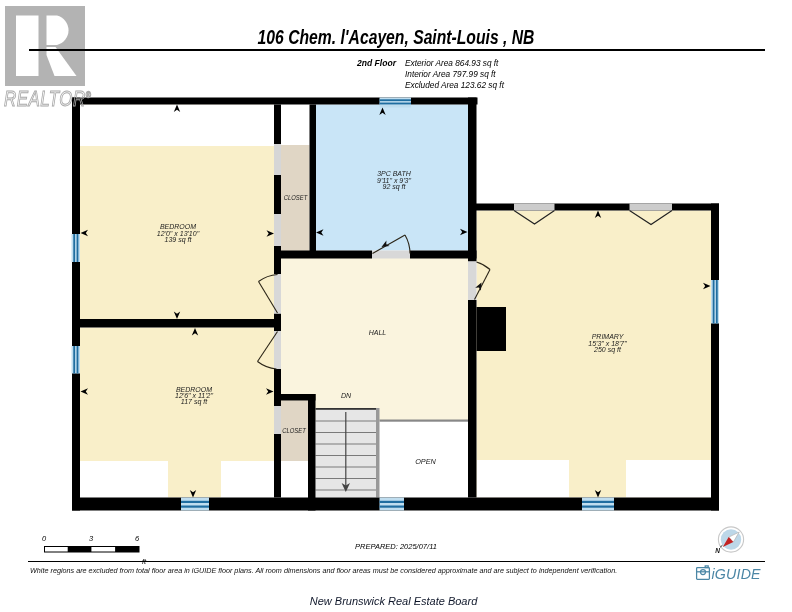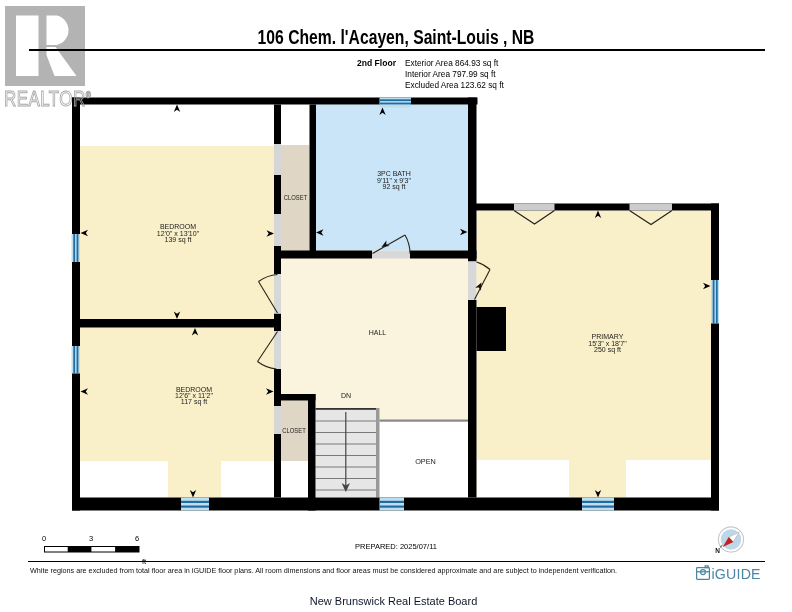--- a/index.html
+++ b/index.html
@@ -1,17 +1,17 @@
 <!DOCTYPE html>
 <html><head>
 <meta charset="utf-8">
 <style>
 html,body{margin:0;padding:0;background:#fff;}
 #page{position:relative;width:792px;height:612px;background:#fff;overflow:hidden;
-  font-family:"Liberation Sans", sans-serif;}
+  font-family:"Liberation Sans", sans-serif;font-style:italic;}
 .abs{position:absolute;}
 </style>
 </head>
 <body>
 <div id="page">
 
 <div class="abs" style="left:5px;top:6px;width:79.5px;height:80px;background:#b3b3b3;"></div>
 
 <svg class="abs" style="left:5px;top:6px;" width="80" height="80" viewBox="0 0 80 80">
   <rect x="11" y="9.5" width="22.5" height="60.5" fill="#fff"></rect>

